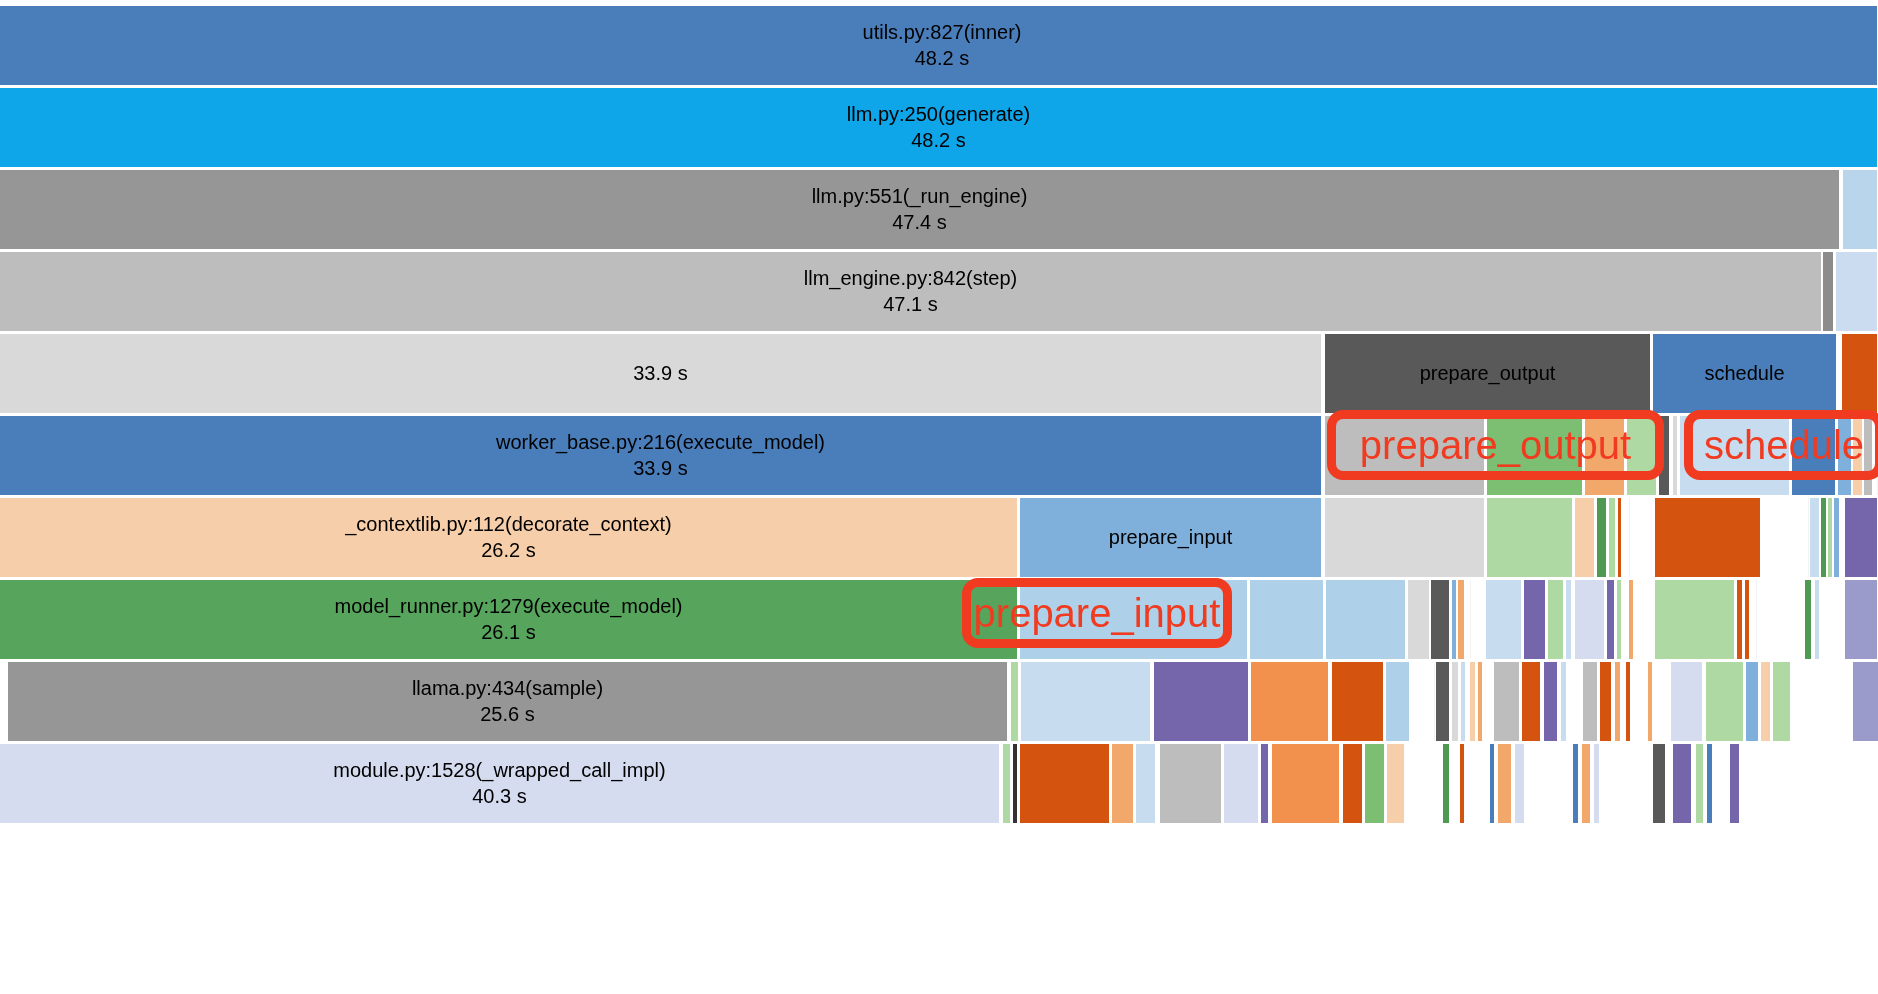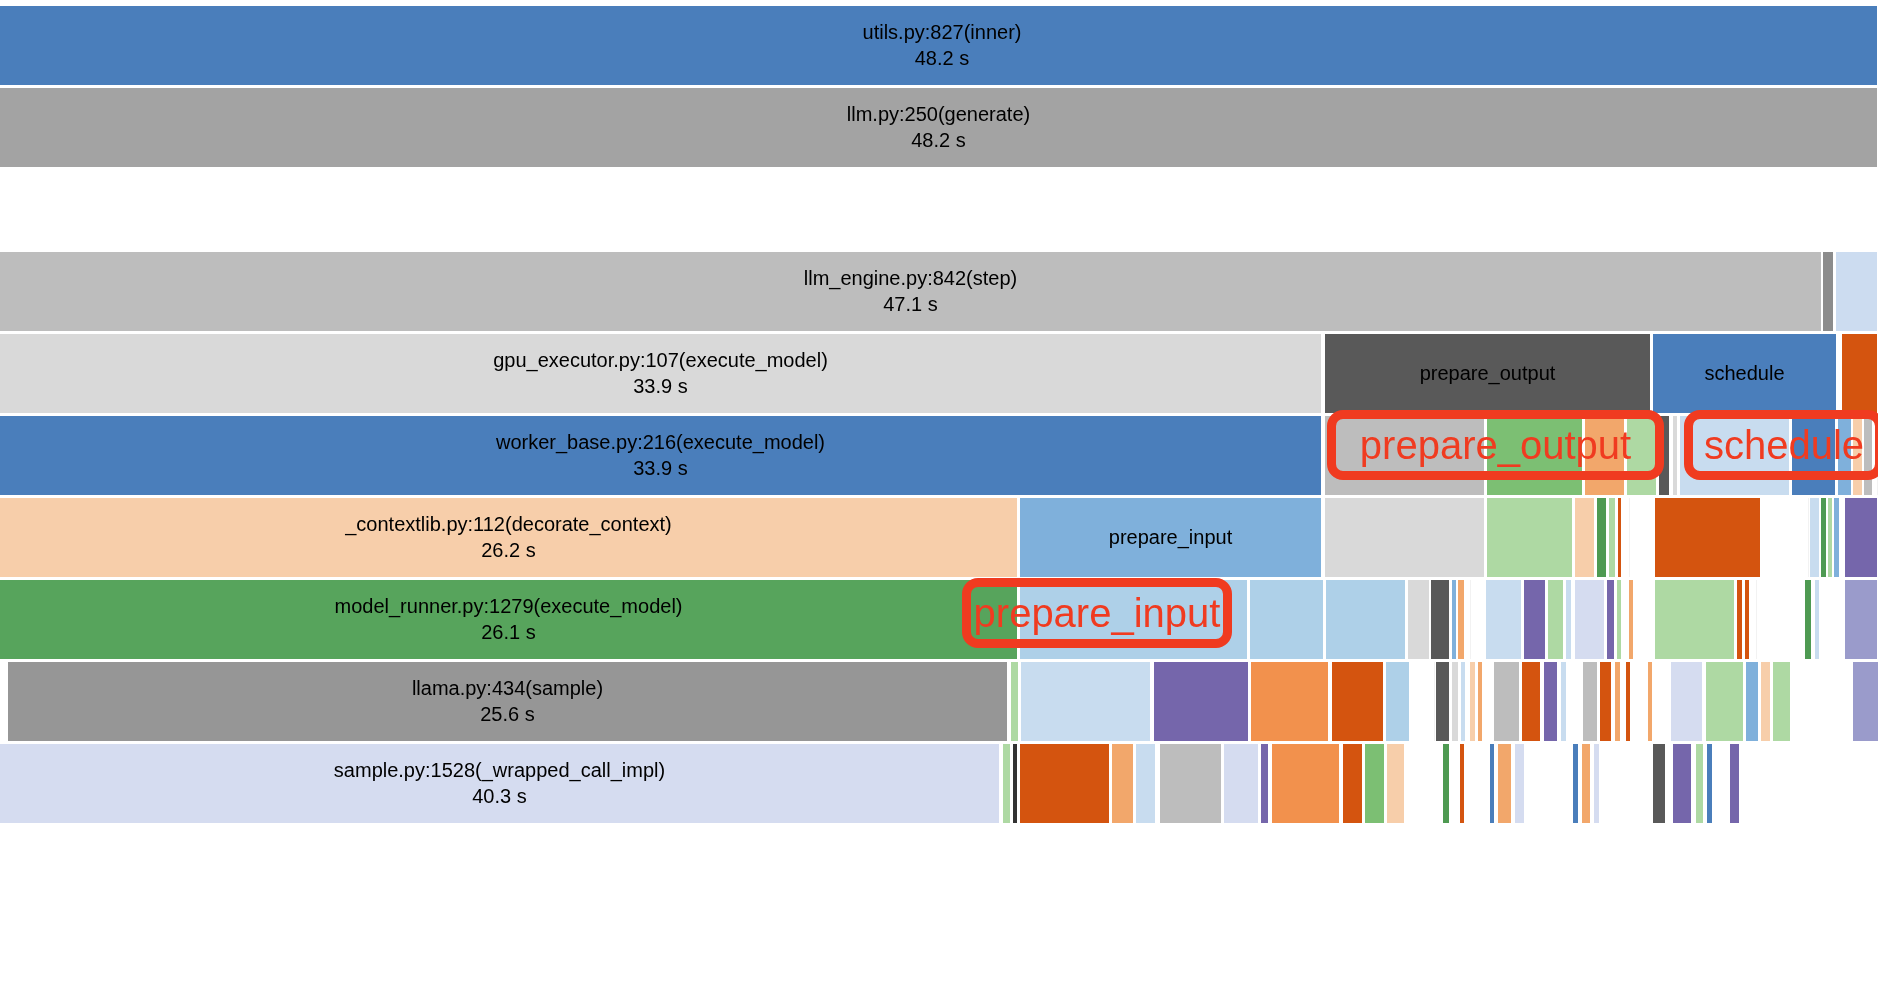--- a/index.html
+++ b/index.html
@@ -65,36 +65,42 @@
 <body>
 
 <div id="flamegraph">
     <div class="row" style="top: 6px; height: 79px;">
       <div class="frame" style="left: 0px; width: 1878px; background: rgb(74, 126, 187); padding-left: 7px;">
         <span class="fn-name">utils.py:827(inner)</span>
         <span class="fn-time">48.2 s</span>
       </div>
     </div>
     <div class="row" style="top: 88px; height: 79px;">
-      <div class="frame" style="left: 0px; width: 1878px; background: #a3a3a3;">
+      <div class="frame" style="left: 0px; width: 1878px; background: #0ea5e9;">
         <span class="fn-name">llm.py:250(generate)</span>
         <span class="fn-time">48.2 s</span>
       </div>
+    </div>
+    <div class="row" style="top: 170px; height: 79px;">
+      <div class="frame" style="left: 0px; width: 1840px; background: rgb(150, 150, 150);">
+        <span class="fn-name">llm.py:551(_run_engine)</span>
+        <span class="fn-time">47.4 s</span>
+      </div>
+      <div class="frame narrow" style="left: 1843px; width: 35px; background: rgb(185, 213, 236);"></div>
     </div>
     <div class="row" style="top: 252px; height: 79px; text-align: center;">
       <div class="frame" style="left: 0px; width: 1822px; background: rgb(189, 189, 189);">
         <span class="fn-name">llm_engine.py:842(step)</span>
         <span class="fn-time">47.1 s</span>
       </div>
       <div class="frame narrow" style="left: 1823px; width: 11px; background: rgb(140, 140, 140);"></div>
       <div class="frame narrow" style="left: 1836px; width: 42px; background: rgb(204, 220, 240);"></div>
     </div>
     <div class="row" style="top: 334px; height: 79px;">
       <div class="frame" style="left: 0px; width: 1322px; background: rgb(217, 217, 217);">
-        <span class="fn-name">gpu_executor.py:107(execute_model)</span>
         <span class="fn-time">33.9 s</span>
       </div>
       <div class="frame" style="left: 1325px; width: 326px; background: rgb(89, 89, 89);">
         <span class="fn-name">prepare_output</span>
       </div>
       <div class="frame" style="left: 1653px; width: 184px; background: rgb(74, 126, 187);">
         <span class="fn-name">schedule</span>
       </div>
       <div class="frame narrow" style="left: 1842px; width: 36px; background: rgb(212, 84, 15);"></div>
     </div>
@@ -196,21 +202,21 @@
       <div class="frame narrow" style="left: 1640px; width: 5px; background: rgb(242, 167, 107);"></div>
       <div class="frame narrow" style="left: 1663px; width: 32px; background: rgb(213, 220, 240);"></div>
       <div class="frame narrow" style="left: 1698px; width: 38px; background: rgb(174, 217, 163);"></div>
       <div class="frame narrow" style="left: 1738px; width: 13px; background: rgb(127, 176, 219);"></div>
       <div class="frame narrow" style="left: 1753px; width: 10px; background: rgb(247, 206, 170);"></div>
       <div class="frame narrow" style="left: 1765px; width: 18px; background: rgb(174, 217, 163);"></div>
       <div class="frame narrow" style="left: 1845px; width: 33px; background: rgb(154, 155, 203);"></div>
     </div>
     <div class="row" style="top: 744px; height: 79px;">
       <div class="frame" style="left: 0px; width: 1000px; background: rgb(213, 220, 240);">
-        <span class="fn-name">sample.py:1528(_wrapped_call_impl)</span>
+        <span class="fn-name">module.py:1528(_wrapped_call_impl)</span>
         <span class="fn-time">40.3 s</span>
       </div>
       <div class="frame narrow" style="left: 1003px; width: 8px; background: rgb(174, 217, 163);"></div>
       <div class="frame narrow" style="left: 1013px; width: 5px; background: rgb(51, 51, 51);"></div>
       <div class="frame narrow" style="left: 1020px; width: 90px; background: rgb(212, 84, 15);"></div>
       <div class="frame narrow" style="left: 1112px; width: 22px; background: rgb(242, 167, 107);"></div>
       <div class="frame narrow" style="left: 1136px; width: 20px; background: rgb(200, 220, 239);"></div>
       <div class="frame narrow" style="left: 1160px; width: 62px; background: rgb(189, 189, 189);"></div>
       <div class="frame narrow" style="left: 1224px; width: 35px; background: rgb(213, 220, 240);"></div>
       <div class="frame narrow" style="left: 1261px; width: 8px; background: rgb(117, 102, 171);"></div>

